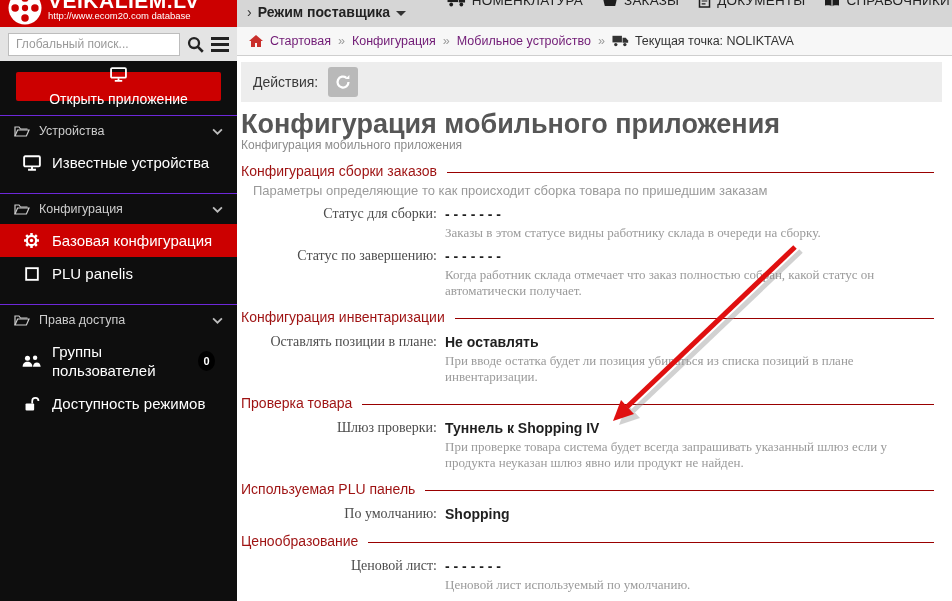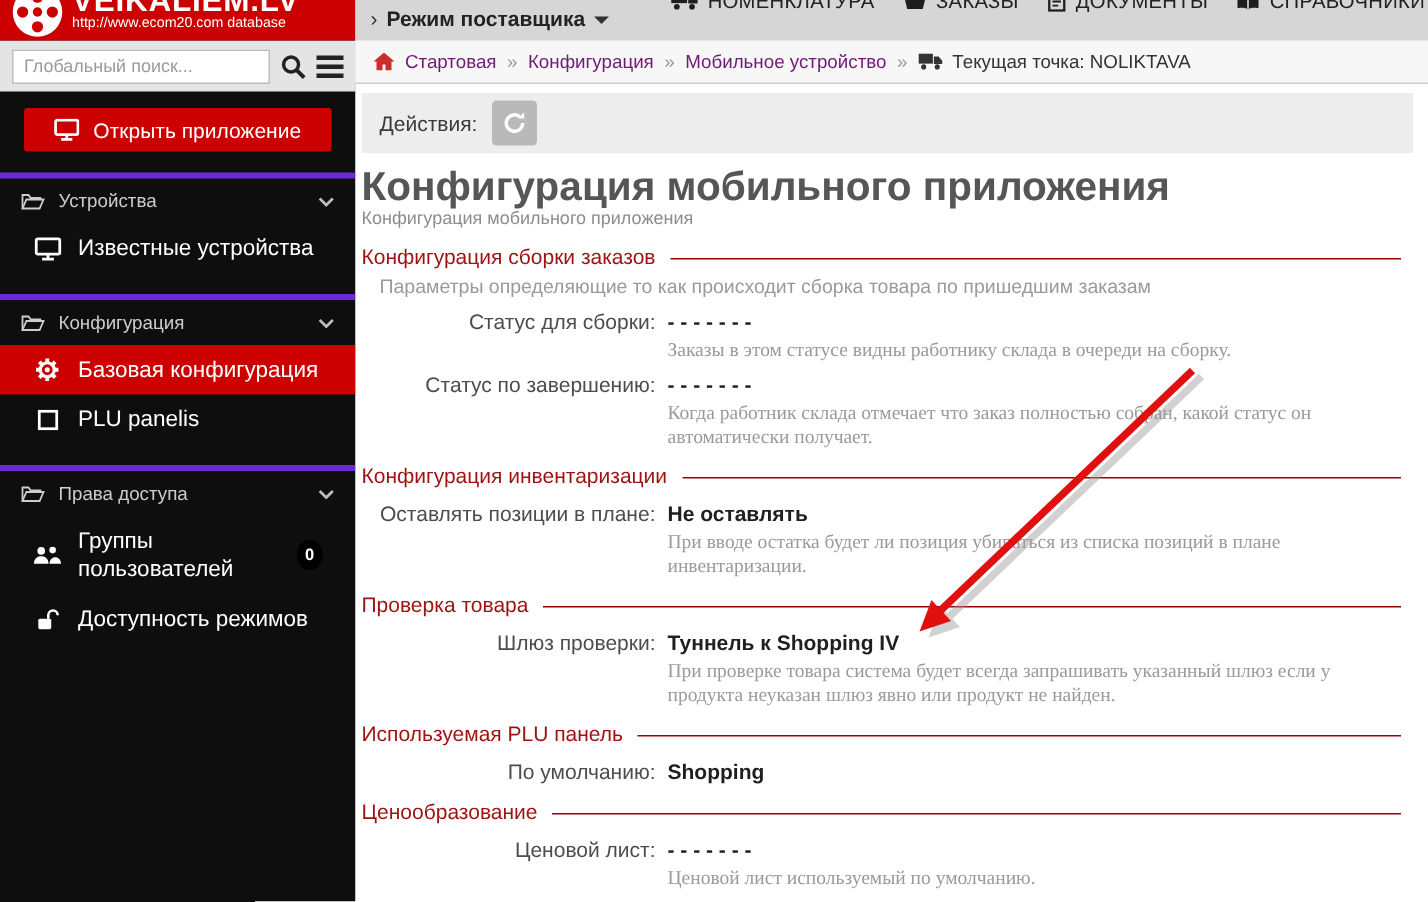--- a/index.html
+++ b/index.html
@@ -18,24 +18,24 @@
   .search-strip { height:34px; background:#e4e4e4; display:flex; align-items:center; padding:0 8px; gap:7px; }
   .search-input { flex:1; height:23px; border:1px solid #bdbdbd; background:#fff; padding:0 7px;
     font-size:12px; color:#555; font-family:"Liberation Sans", sans-serif; }
   .search-input::placeholder { color:#9a9a9a; }
   .srch-ic { color:#222; display:flex; }
   .hamburger { display:flex; flex-direction:column; gap:3px; cursor:pointer; }
   .hamburger span { width:18px; height:3px; background:#222; }
 
   .nav { padding-top:0; }
   .open-app { margin:11px 16px 0 16px; height:29px; background:#cc0000; color:#fff; border-radius:2px;
-    display:flex; align-items:center; justify-content:center; gap:9px; font-size:14px; cursor:pointer; }
+    display:flex; align-items:center; justify-content:center; gap:9px; font-size:14px; cursor:pointer;flex-direction:column; }
   .nav-group { margin-top:14px; }
   .nav-group-header { display:flex; align-items:center; gap:9px; padding:8px 14px; color:#cdcdcd;
-    font-size:12.5px; border-top:4px solid #6d28d9; cursor:pointer; }
+    font-size:12.5px; border-top:1px solid #6d28d9; cursor:pointer; }
   .nav-group-header .chev { margin-left:auto; color:#bdbdbd; display:flex; }
   .nav-item { display:flex; align-items:center; gap:11px; padding:7px 22px; color:#fff;
     font-size:15px; cursor:pointer; line-height:19px; }
   .nav-item.active { background:#cc0000; }
   .nav-item .nicon { display:flex; color:#fff; width:19px; justify-content:center; }
   .badge { margin-left:auto; background:#000; color:#fff; width:20px; height:20px; border-radius:50%;
     font-size:11px; font-weight:bold; display:flex; align-items:center; justify-content:center; }
 
   
   .main { position:absolute; left:237px; top:0; right:0; height:601px; background:#fff; }
@@ -65,21 +65,21 @@
   h1.page-title { margin-top:8px; font-size:27px; line-height:28px; color:#565656; font-weight:bold; }
   .page-subtitle { font-size:12px; line-height:15px; color:#8c8c8c; }
 
   .section { margin-top:9px; }
   .section-head { display:flex; align-items:center; }
   .section-title { font-size:14px; line-height:19px; color:#9e1212; white-space:nowrap; }
   .section-head .rule { flex:1; border-top:1px solid #990000; margin:1px 10px 0 10px; }
   .section-desc { margin:2px 0 0 12px; color:#9a9a9a; font-size:13px; line-height:16px; }
 
   .field { display:grid; grid-template-columns:196px 1fr; column-gap:8px; margin-top:6px; }
-  .field-label { text-align:right; color:#4d4d4d; font-size:14px; line-height:18px; }
+  .field-label { text-align:right; color:#4d4d4d; font-size:14px; line-height:18px;font-family:Liberation Serif, serif; }
   .field-value { font-weight:bold; color:#1f1f1f; font-size:14px; line-height:18px; }
   .field-desc { grid-column:2; color:#9a9a9a; font-size:13px; line-height:16px; max-width:455px; margin-top:2px;font-family:Liberation Serif, serif; }
 
   .arrow-overlay { position:absolute; left:0; top:0; width:952px; height:601px; pointer-events:none; z-index:50; }
 </style>
 </head>
 <body>
 
 <div class="page">
 

